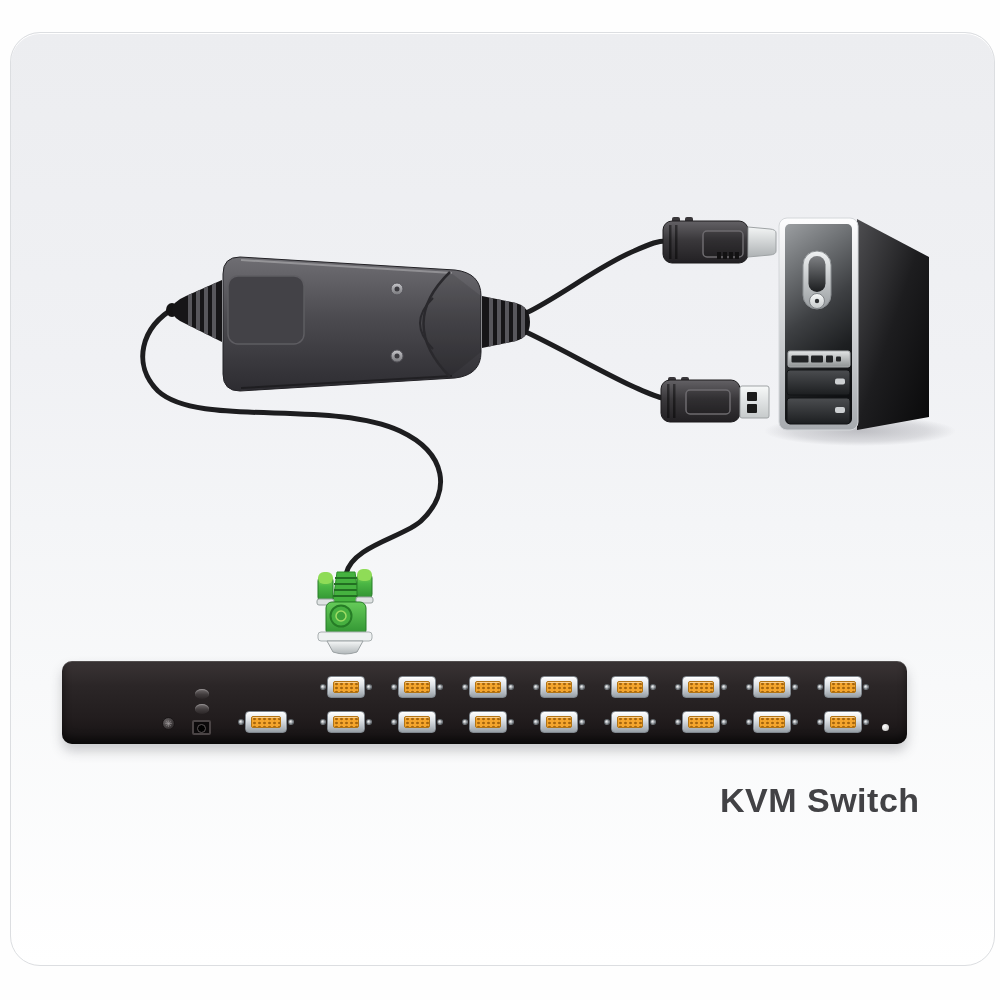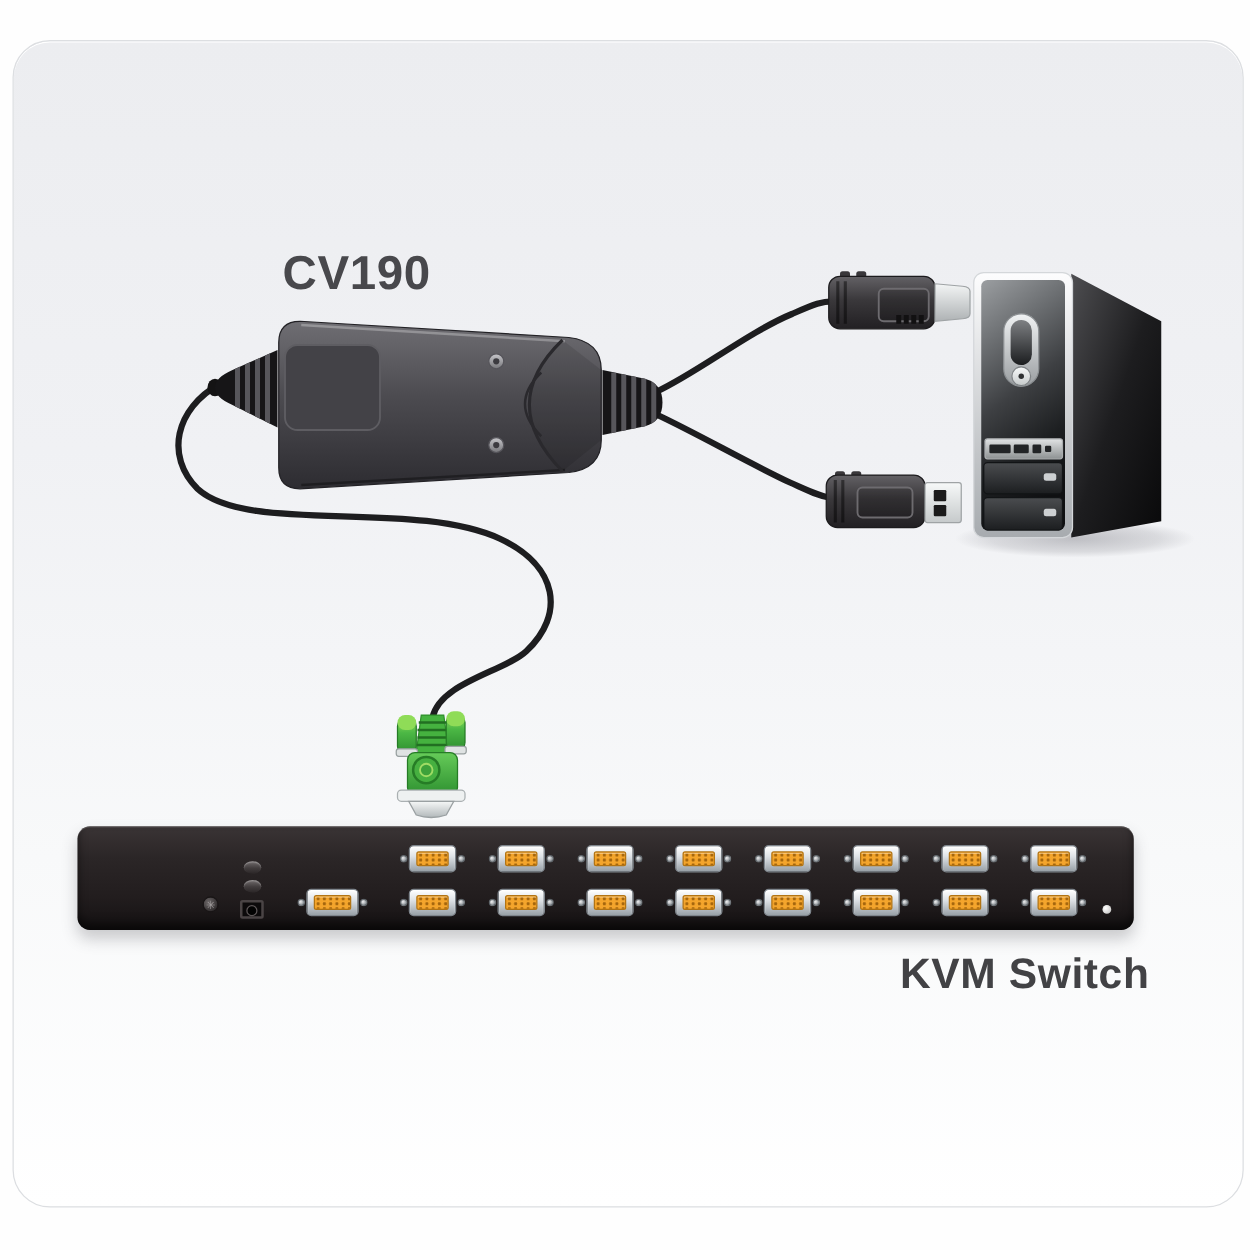--- a/index.html
+++ b/index.html
@@ -4,21 +4,21 @@
 <style>
   html,body{margin:0;padding:0;background:#ffffff;}
   .stage{position:relative;width:1000px;height:1000px;background:#fefefe;overflow:hidden;
          font-family:"Liberation Sans", sans-serif;}
   .panel{position:absolute;left:10px;top:32px;width:983px;height:932px;border-radius:30px;
          background:linear-gradient(180deg,#ecedf0 0%,#f0f1f4 35%,#f8f9fa 70%,#ffffff 100%);
          border:1px solid #dcdee1;box-shadow:inset 0 1px 0 #ffffff;}
   .art{position:absolute;left:0;top:0;width:1000px;height:1000px;}
   .label{position:absolute;color:#48484c;font-weight:600;letter-spacing:0.5px;}
   .label-cv190{left:226px;top:198px;font-size:38px;}
-  .label-kvm{left:720px;top:760px;font-size:34px;color:#424245;}
+  .label-kvm{left:720px;top:781px;font-size:34px;color:#424245;}
 
   
   .kvm{position:absolute;left:62px;top:661px;width:845px;height:83px;border-radius:10px;
        background:linear-gradient(180deg,#3a3435 0%,#2b2627 30%,#221d1e 68%,#141112 100%);
        box-shadow:0 7px 12px rgba(60,60,66,.25), inset 0 1px 0 rgba(255,255,255,.14),
                   inset 0 -5px 8px rgba(0,0,0,.55);}
   .vga-port{position:absolute;width:52px;height:24px;}
   .vga-port .screw{position:absolute;width:6px;height:6px;border-radius:50%;top:9px;
        background:radial-gradient(circle at 35% 35%,#f4f4f5,#8f959a 70%,#687077);
        border:1px solid rgba(60,66,72,.6);box-sizing:border-box;}
@@ -375,15 +375,14 @@
           <i class="screw s-l"></i>
           <i class="screw s-r"></i>
           <span class="bezel">
             <span class="insert"></span>
           </span>
         </div>
       </div>
     <div class="led"></div>
   </div>
 
-  <div class="label label-cv190">CV190</div>
   <div class="label label-kvm">KVM Switch</div>
 </div>
 
 </body></html>

